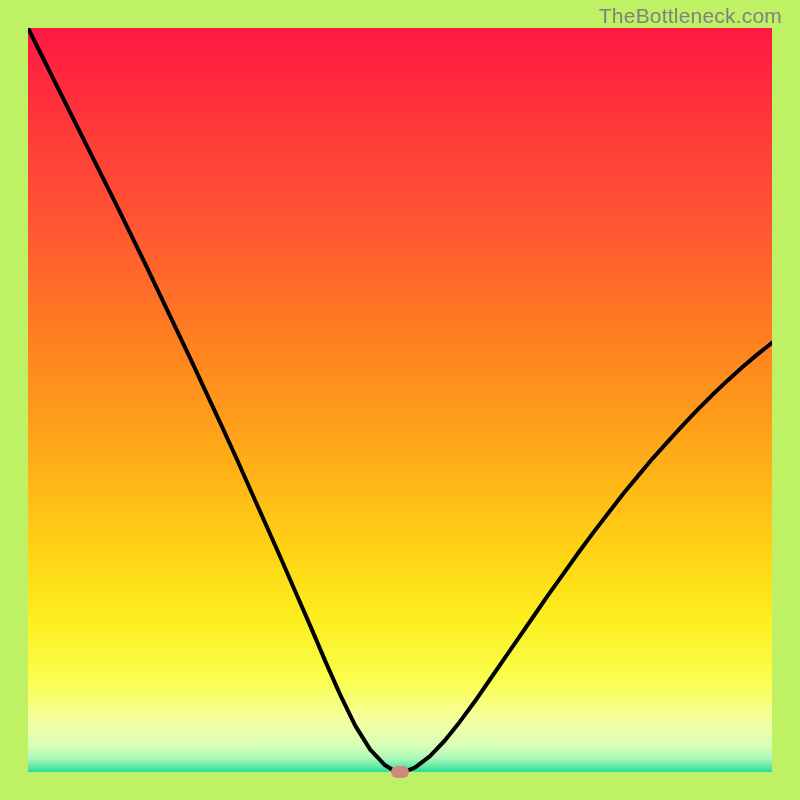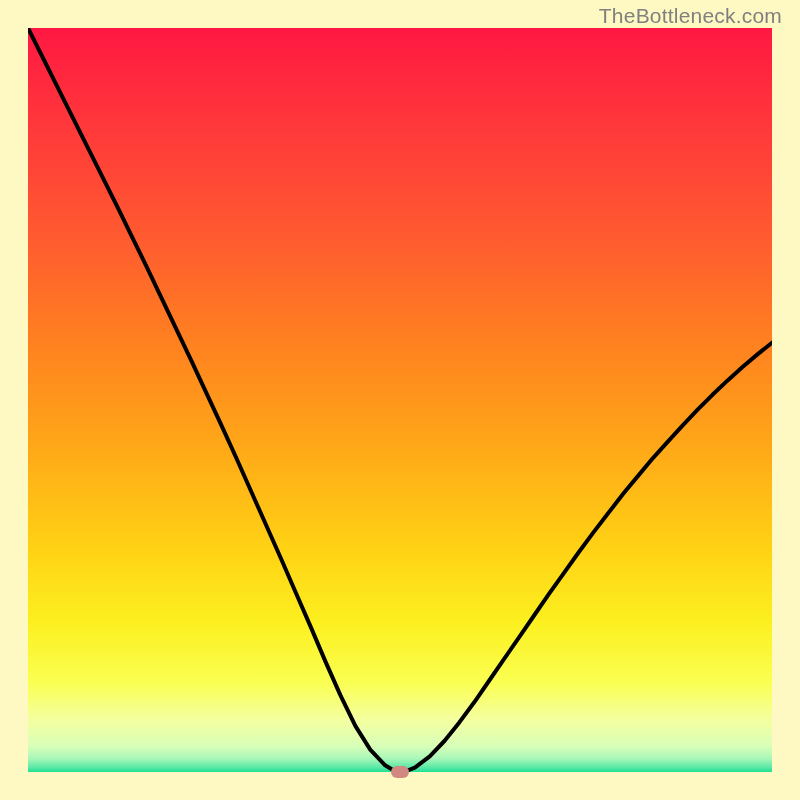--- a/index.html
+++ b/index.html
@@ -1,16 +1,16 @@
 <!DOCTYPE html>
 <html><head>
 <meta charset="utf-8">
 <style>
   body { margin: 0; padding: 0; width: 800px; height: 800px; background: #000; font-family: Arial, sans-serif; }
-  .outer { width: 800px; height: 800px; background: #fef9c3; position: relative; }
+  .outer { width: 800px; height: 800px; background: #bef264; position: relative; }
   .watermark { position: absolute; top: 4px; right: 18px; color: #808080; font-size: 21px; font-weight: 500; z-index: 10; letter-spacing: 0.2px; }
   .plot { position: absolute; left: 28px; top: 28px; width: 744px; height: 744px; }
   .plot svg { display: block; width: 100%; height: 100%; }
   .marker { position: absolute; width: 18px; height: 12px; background: #d08880; border-radius: 6px; transform: translate(-50%, -50%); }
 </style>
 </head>
 <body>
 <div class="outer">
   <div class="watermark">TheBottleneck.com</div>
   <div class="plot">

